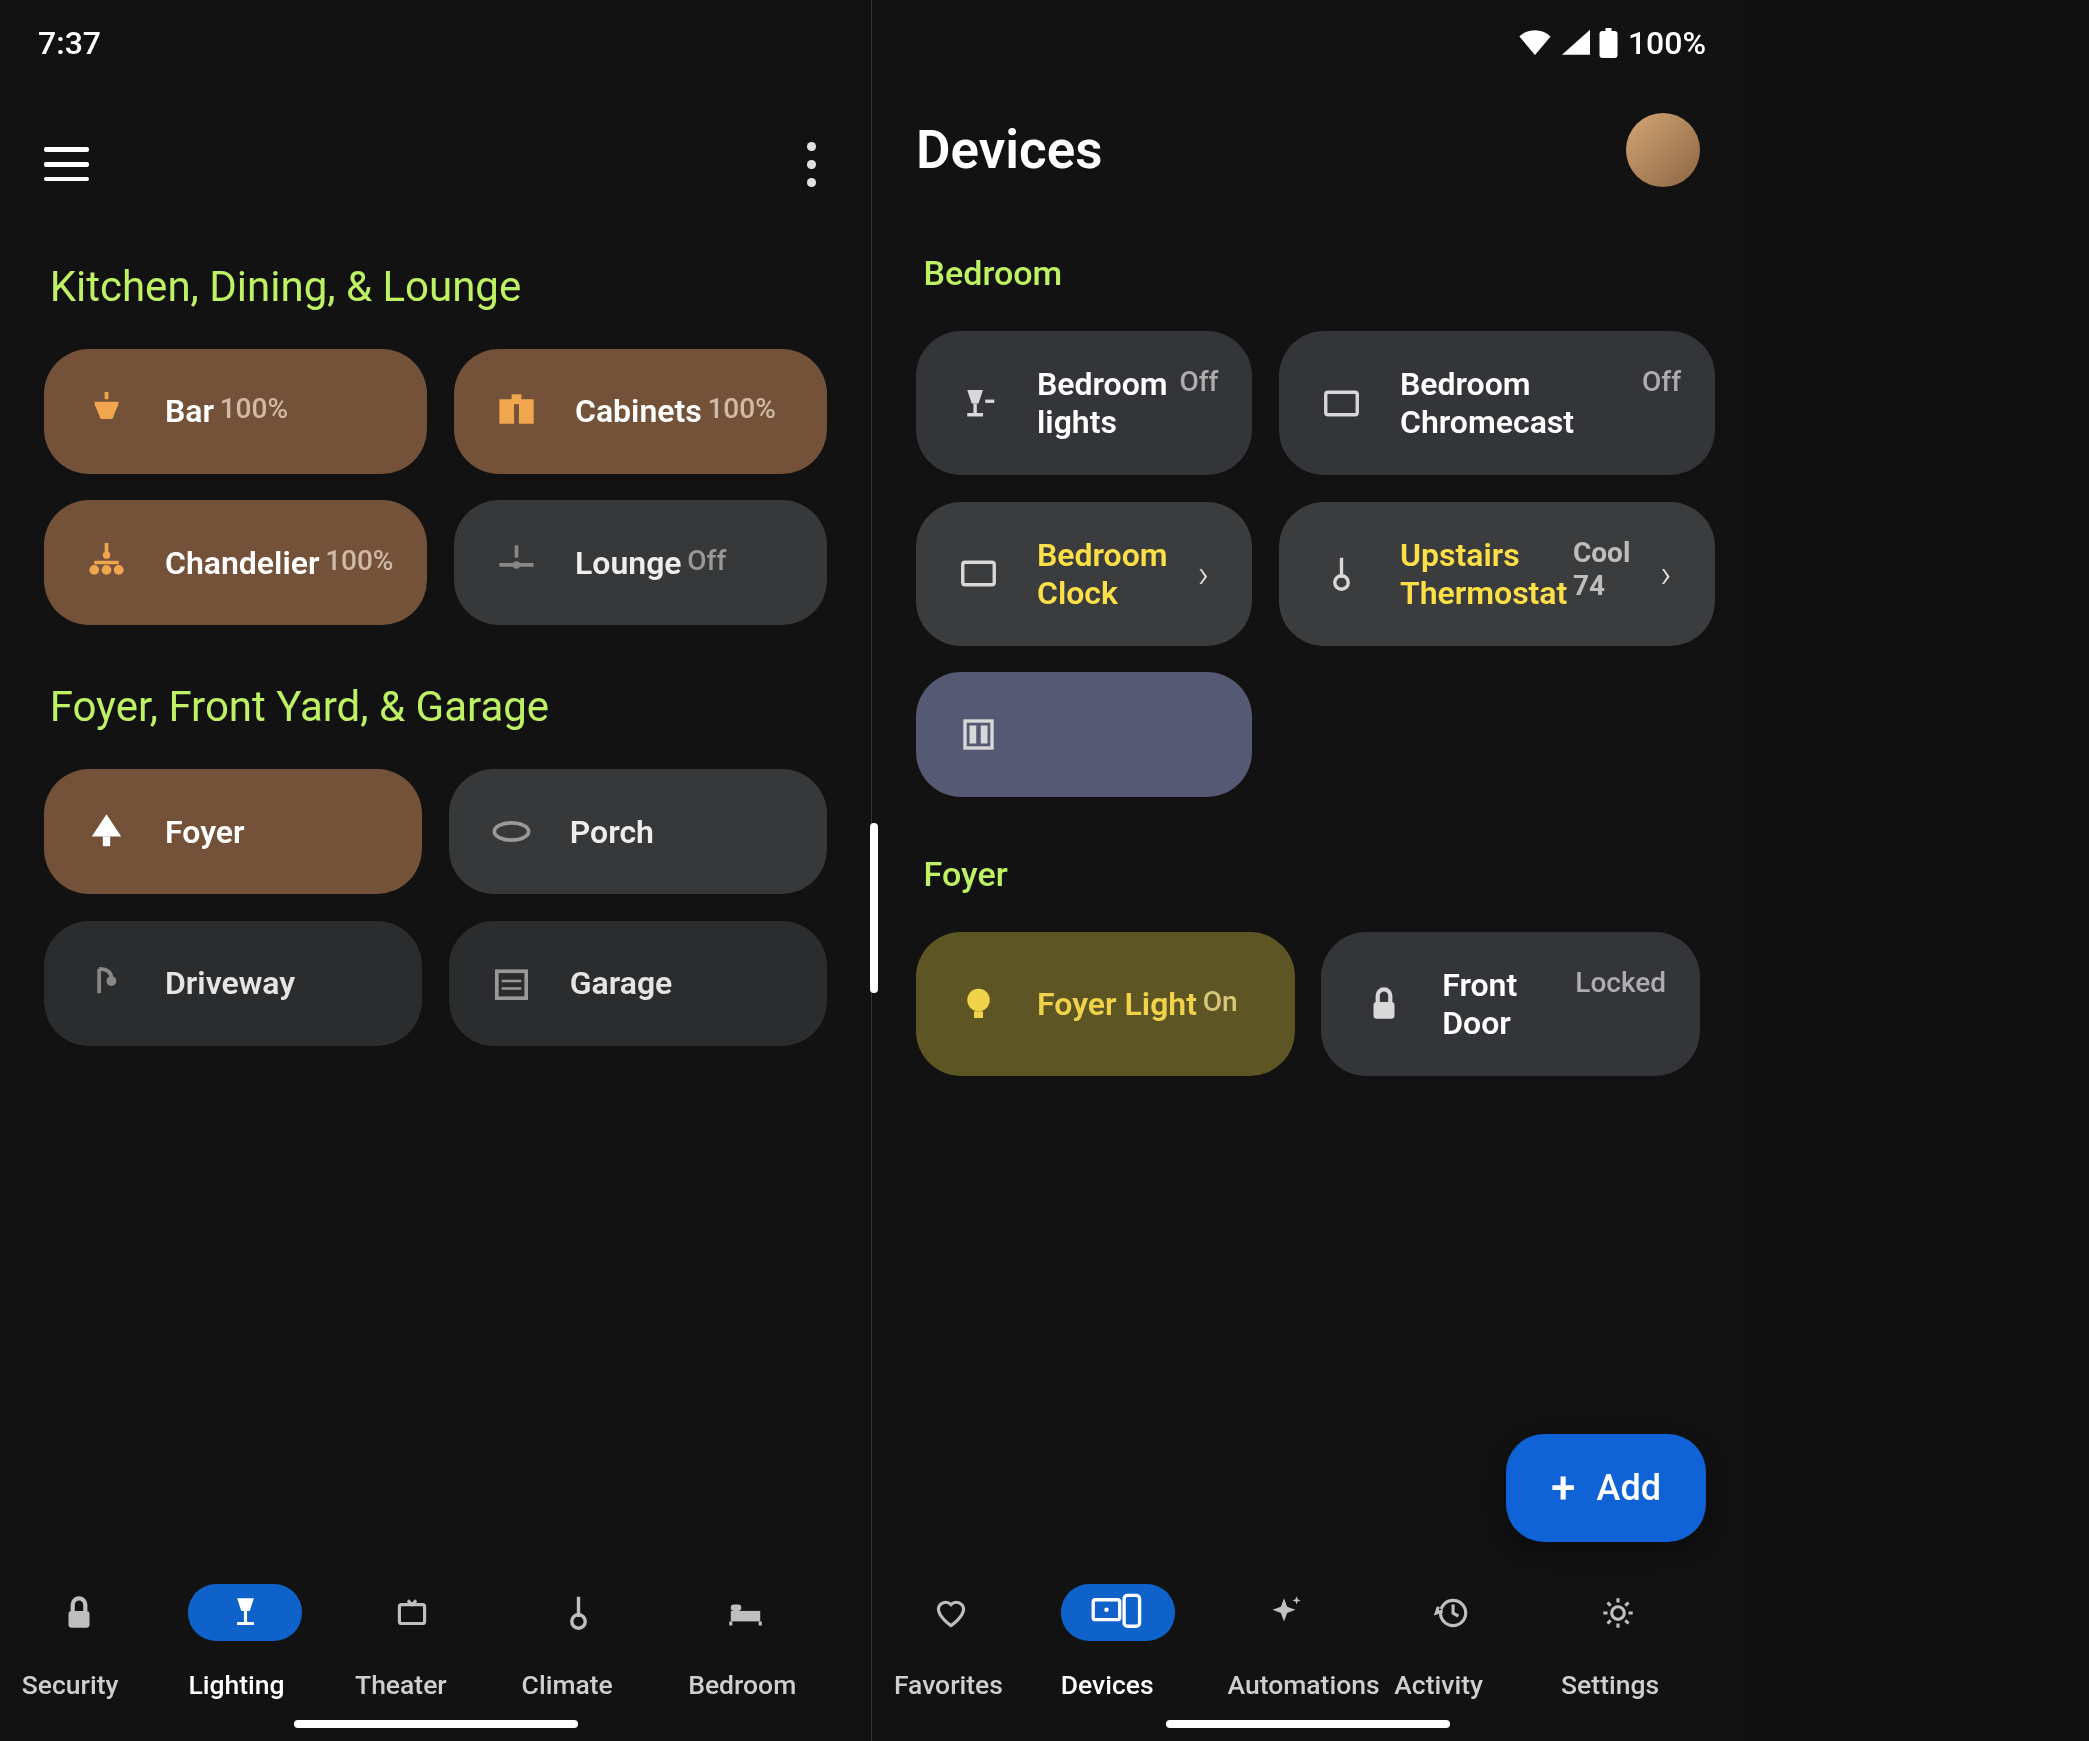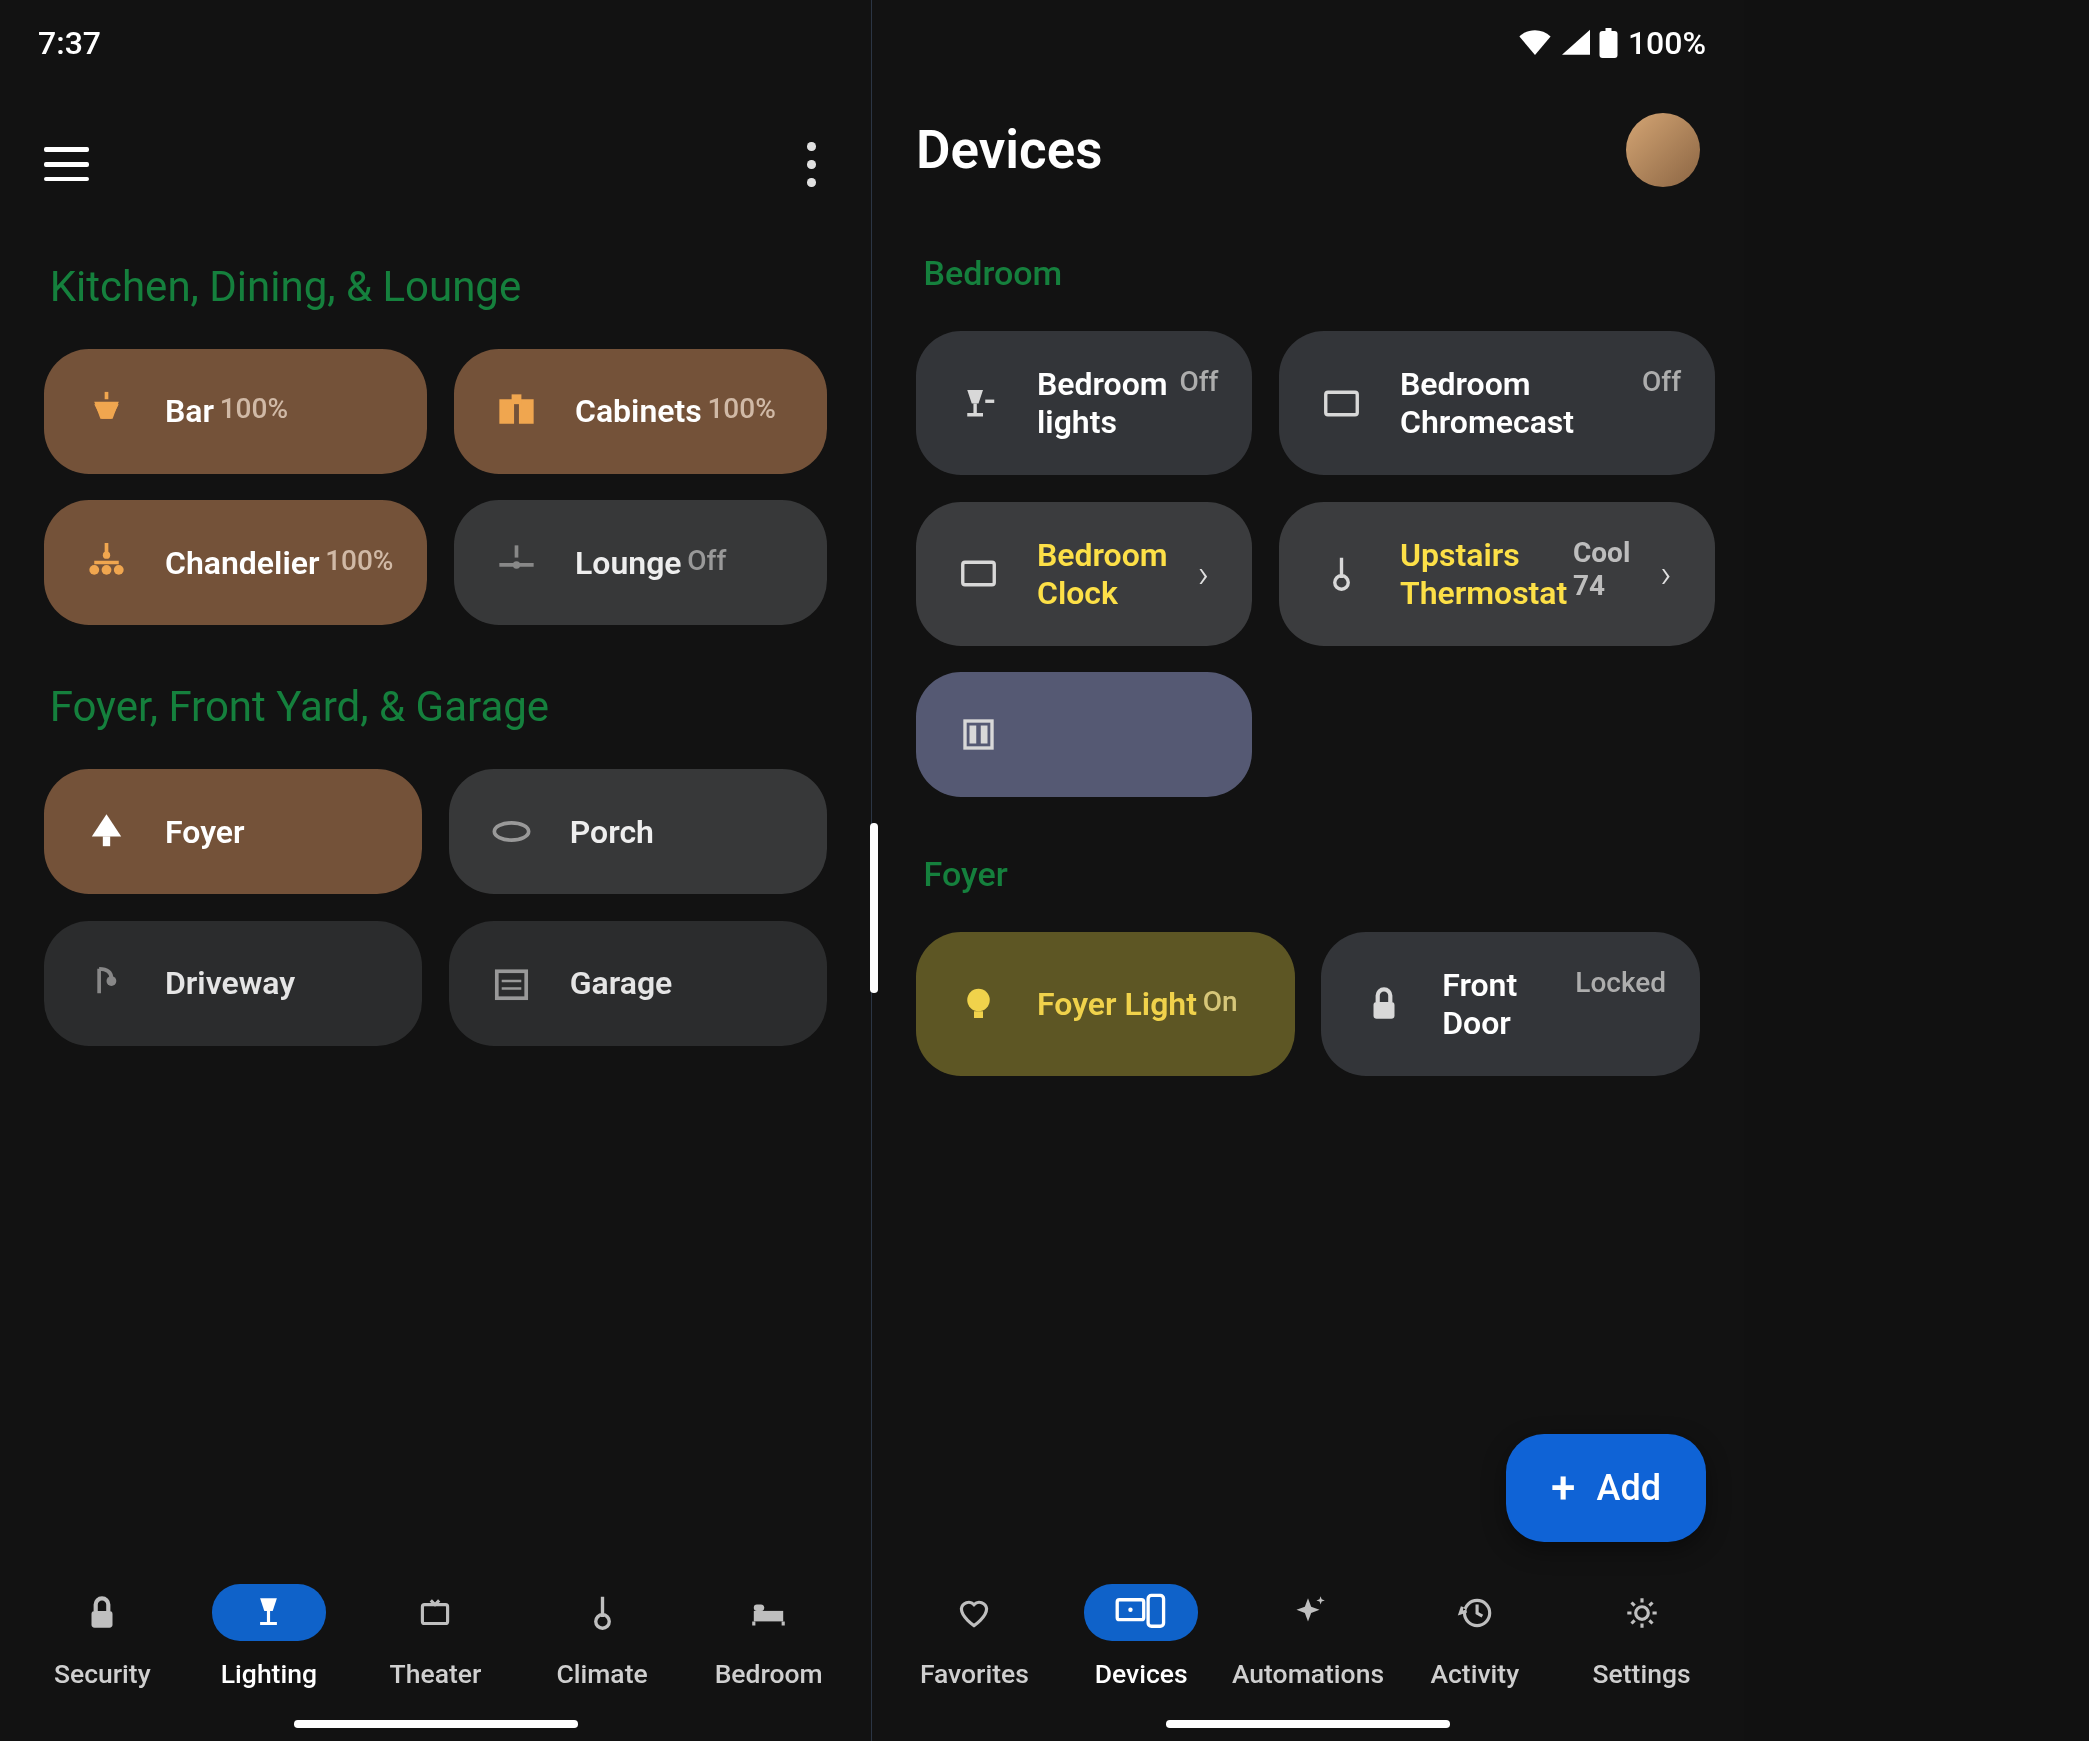--- a/index.html
+++ b/index.html
@@ -72,21 +72,21 @@
     z-index: -1;
   }
   .content {
     flex: 1;
     overflow-y: hidden;
     padding: 0 44px;
   }
   .section-label {
     font-size: 42px;
     font-weight: 400;
-    color: #15803d;
+    color: #bef264;
     margin: 28px 0 38px 5.7px;
   }
   .section-label.small {
     font-size: 34px;
     font-weight: 500;
     margin: 19px 0 38px 7.6px;
   }
   .tile-grid {
     display: grid;
     grid-template-columns: 1fr 1fr;
@@ -157,22 +157,22 @@
     height: 185px;
     display: flex;
     justify-content: space-around;
     align-items: flex-start;
     padding: 28px 19px 0;
     background: #121212;
   }
   .nav-item {
     display: flex;
     flex-direction: column;
-    align-items: center;
-    gap: 17px;
+    align-items: flex-start;
+    gap: 28px;
     min-width: 161px;
   }
   .nav-icon-wrap {
     width: 114px; height: 57px;
     border-radius: 28px;
     display: flex; align-items: center; justify-content: center;
   }
   .nav-icon-wrap.active { background: #0f62c9; }
   .nav-label { font-size: 26.5px; color: #cfcfcf; font-weight: 500; }
   .nav-item.active .nav-label { color: #ffffff; }

